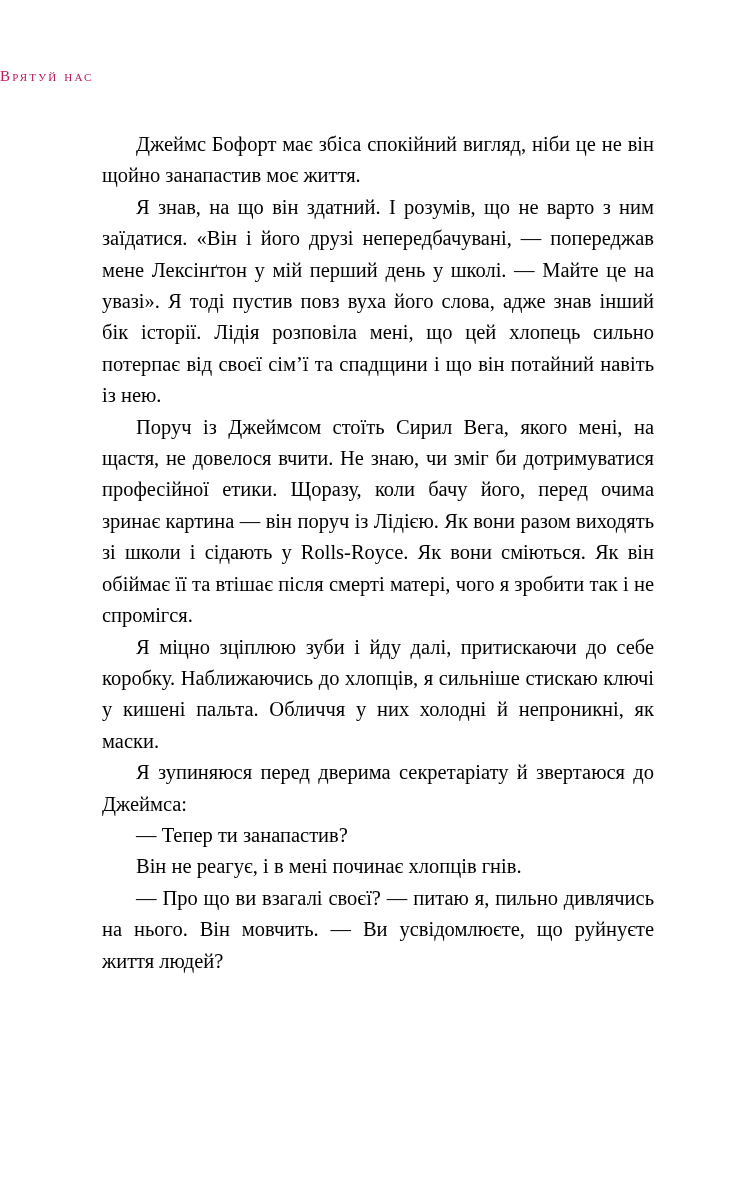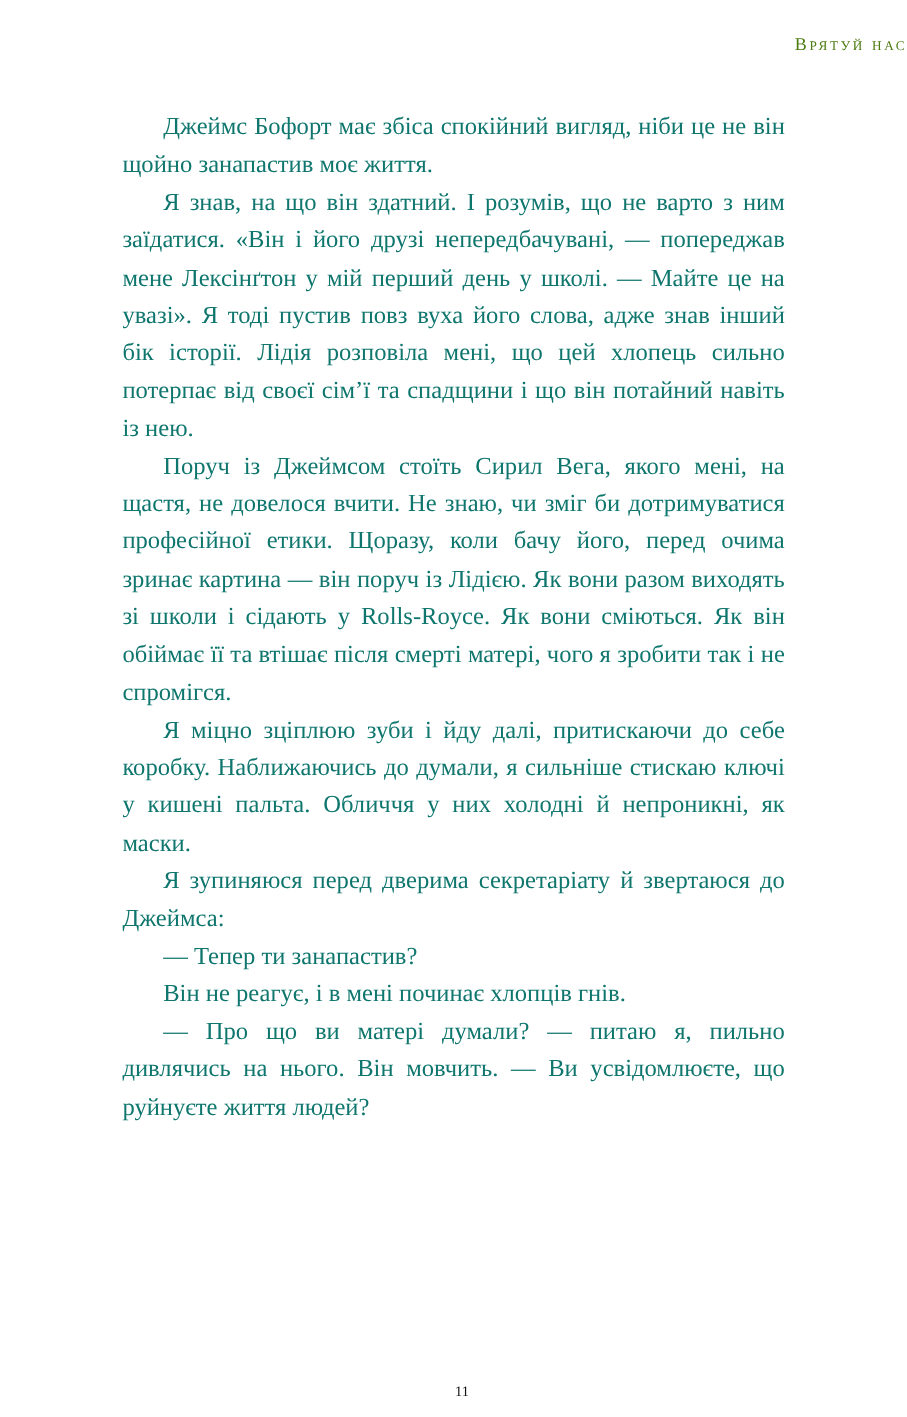--- a/index.html
+++ b/index.html
@@ -16,39 +16,39 @@
     overflow: hidden;
   }
   .page {
     width: 756px;
     height: 1181px;
     box-sizing: border-box;
     padding: 0;
     position: relative;
   }
   .running-head {
-    text-align: right;
+    text-align: left;
     font-family: "Liberation Serif", serif;
     font-size: 15px;
     letter-spacing: 2.2px;
     font-variant: small-caps;
     text-transform: none;
-    color: #4d7c0f;
-    margin-top: 30px;
+    color: #be185d;
+    margin-top: 68px;
     margin-bottom: 0;
   }
   .body-text {
     margin: 0 auto;
     width: 552px;
     margin-top: 44px;
     font-size: 20.5px;
     line-height: 31.4px;
     text-align: justify;
     text-justify: inter-word;
-    color: #0f766e;
+    color: #000000;
     hyphens: manual;
   }
   .body-text p {
     margin: 0;
     text-indent: 34px;
   }
   .body-text p.dash {
     text-indent: 34px;
   }
   .folio {
@@ -66,22 +66,22 @@
 <body>
 
 <div class="page">
 
   <div class="running-head">Врятуй нас</div>
 
   <div class="body-text">
     <p>Джеймс Бофорт має збіса спокійний вигляд, ніби це не він щойно занапастив моє життя.</p>
     <p>Я знав, на що він здатний. І розумів, що не варто з ним заїдатися. «Він і його друзі непередбачувані, — попереджав мене Лексінґтон у мій перший день у школі. — Майте це на увазі». Я тоді пустив повз вуха його слова, адже знав інший бік історії. Лідія розповіла мені, що цей хлопець сильно потерпає від своєї сім’ї та спадщини і що він потайний навіть із нею.</p>
     <p>Поруч із Джеймсом стоїть Сирил Вега, якого мені, на щастя, не довелося вчити. Не знаю, чи зміг би дотримуватися професійної етики. Щоразу, коли бачу його, перед очима зринає картина — він поруч із Лідією. Як вони разом виходять зі школи і сідають у Rolls-Royce. Як вони сміються. Як він обіймає її та втішає після смерті матері, чого я зробити так і не спромігся.</p>
-    <p>Я міцно зціплюю зуби і йду далі, притискаючи до себе коробку. Наближаючись до думали, я сильніше стискаю ключі у кишені пальта. Обличчя у них холодні й непроникні, як маски.</p>
+    <p>Я міцно зціплюю зуби і йду далі, притискаючи до себе коробку. Наближаючись до хлопців, я сильніше стискаю ключі у кишені пальта. Обличчя у них холодні й непроникні, як маски.</p>
     <p>Я зупиняюся перед дверима секретаріату й звертаюся до Джеймса:</p>
     <p class="dash">— Тепер ти занапастив?</p>
     <p>Він не реагує, і в мені починає хлопців гнів.</p>
-    <p class="dash">— Про що ви матері думали? — питаю я, пильно дивлячись на нього. Він мовчить. — Ви усвідомлюєте, що руйнуєте життя людей?</p>
+    <p class="dash">— Про що ви взагалі своєї? — питаю я, пильно дивлячись на нього. Він мовчить. — Ви усвідомлюєте, що руйнуєте життя людей?</p>
   </div>
 
   <div class="folio">11</div>
 
 </div>
 
 </body></html>

